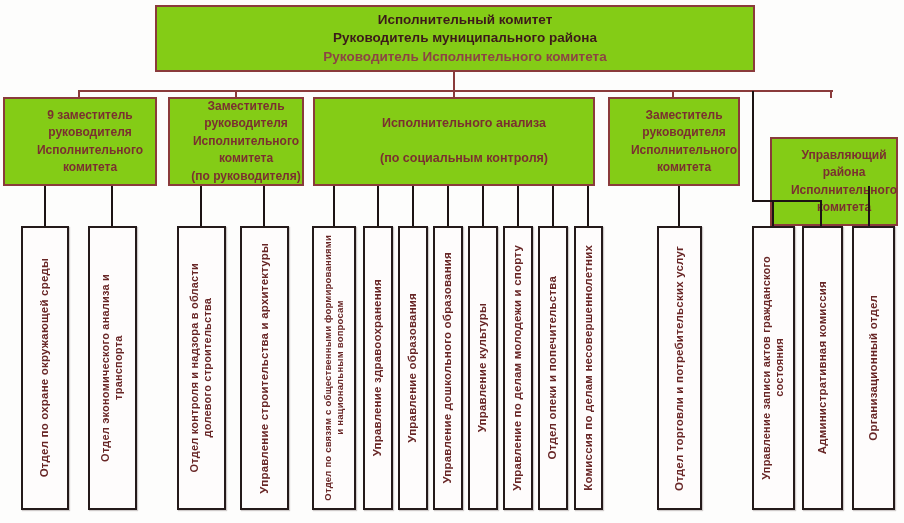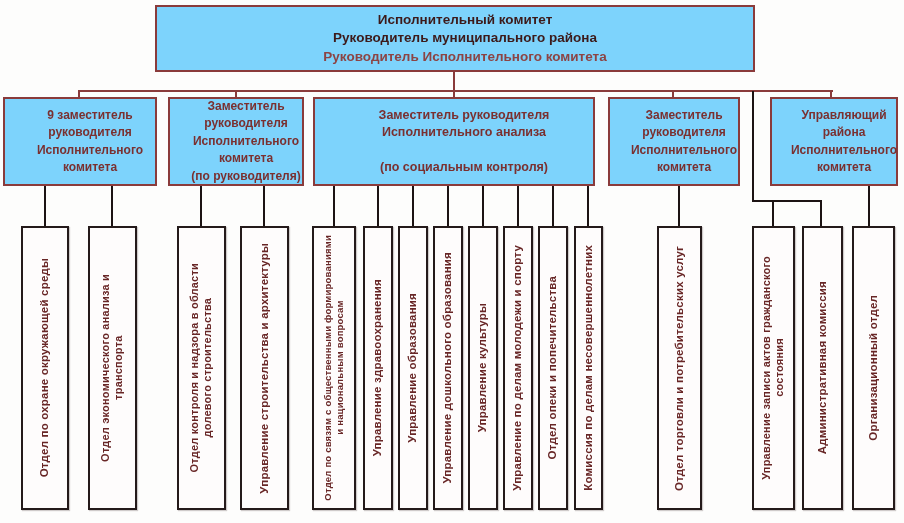--- a/index.html
+++ b/index.html
@@ -2,21 +2,21 @@
 <html><head>
 <meta charset="utf-8">
 <style>
   html,body{margin:0;padding:0;background:#ffffff;}
   .canvas{
     position:relative;width:904px;height:523px;background:#fdfdfc;overflow:hidden;
     font-family:"Liberation Sans", sans-serif;
   }
   
   .box{
-    position:absolute;box-sizing:border-box;background:#7dd3fc;
+    position:absolute;box-sizing:border-box;background:#84cc16;
     border:2px solid #8a3b3b;
     display:flex;flex-direction:column;align-items:center;justify-content:center;
     text-align:center;
     padding-left:20px;
   }
   .top-box{left:155px;top:5px;width:600px;height:67px;}
   .top-box .tline{font-weight:bold;font-size:13.5px;line-height:1.35;color:#3c1a1a;}
   .top-box .tline.accent{color:#8c4444;}
   .deputy{top:97px;height:89px;}
   .deputy .tline{font-weight:bold;font-size:12px;line-height:1.45;color:#7a3030;}
@@ -59,32 +59,31 @@
       <div class="tline">комитета</div>
     </div>
   <div class="box deputy" style="left:168px;width:136px;">
       <div class="tline">Заместитель</div>
       <div class="tline">руководителя</div>
       <div class="tline">Исполнительного</div>
       <div class="tline">комитета</div>
       <div class="tline">(по руководителя)</div>
     </div>
   <div class="box deputy deputy-wide" style="left:313px;width:282px;">
-      <div class="tline">Заместитель руководителя</div>
       <div class="tline">Исполнительного анализа</div>
       <div class="tline"></div>
       <div class="tline">(по социальным контроля)</div>
     </div>
   <div class="box deputy" style="left:608px;width:132px;">
       <div class="tline">Заместитель</div>
       <div class="tline">руководителя</div>
       <div class="tline">Исполнительного</div>
       <div class="tline">комитета</div>
     </div>
-  <div class="box deputy" style="left:770px;width:128px;">
+  <div class="box deputy" style="left:770px;width:128px;margin-top:40px;">
       <div class="tline">Управляющий</div>
       <div class="tline">района</div>
       <div class="tline">Исполнительного</div>
       <div class="tline">комитета</div>
     </div>
 
   <div class="vbox" style="left:21px;width:48px;">
       <div class="vtext">
         <div class="tline">Отдел по охране окружающей среды</div>
       </div>

